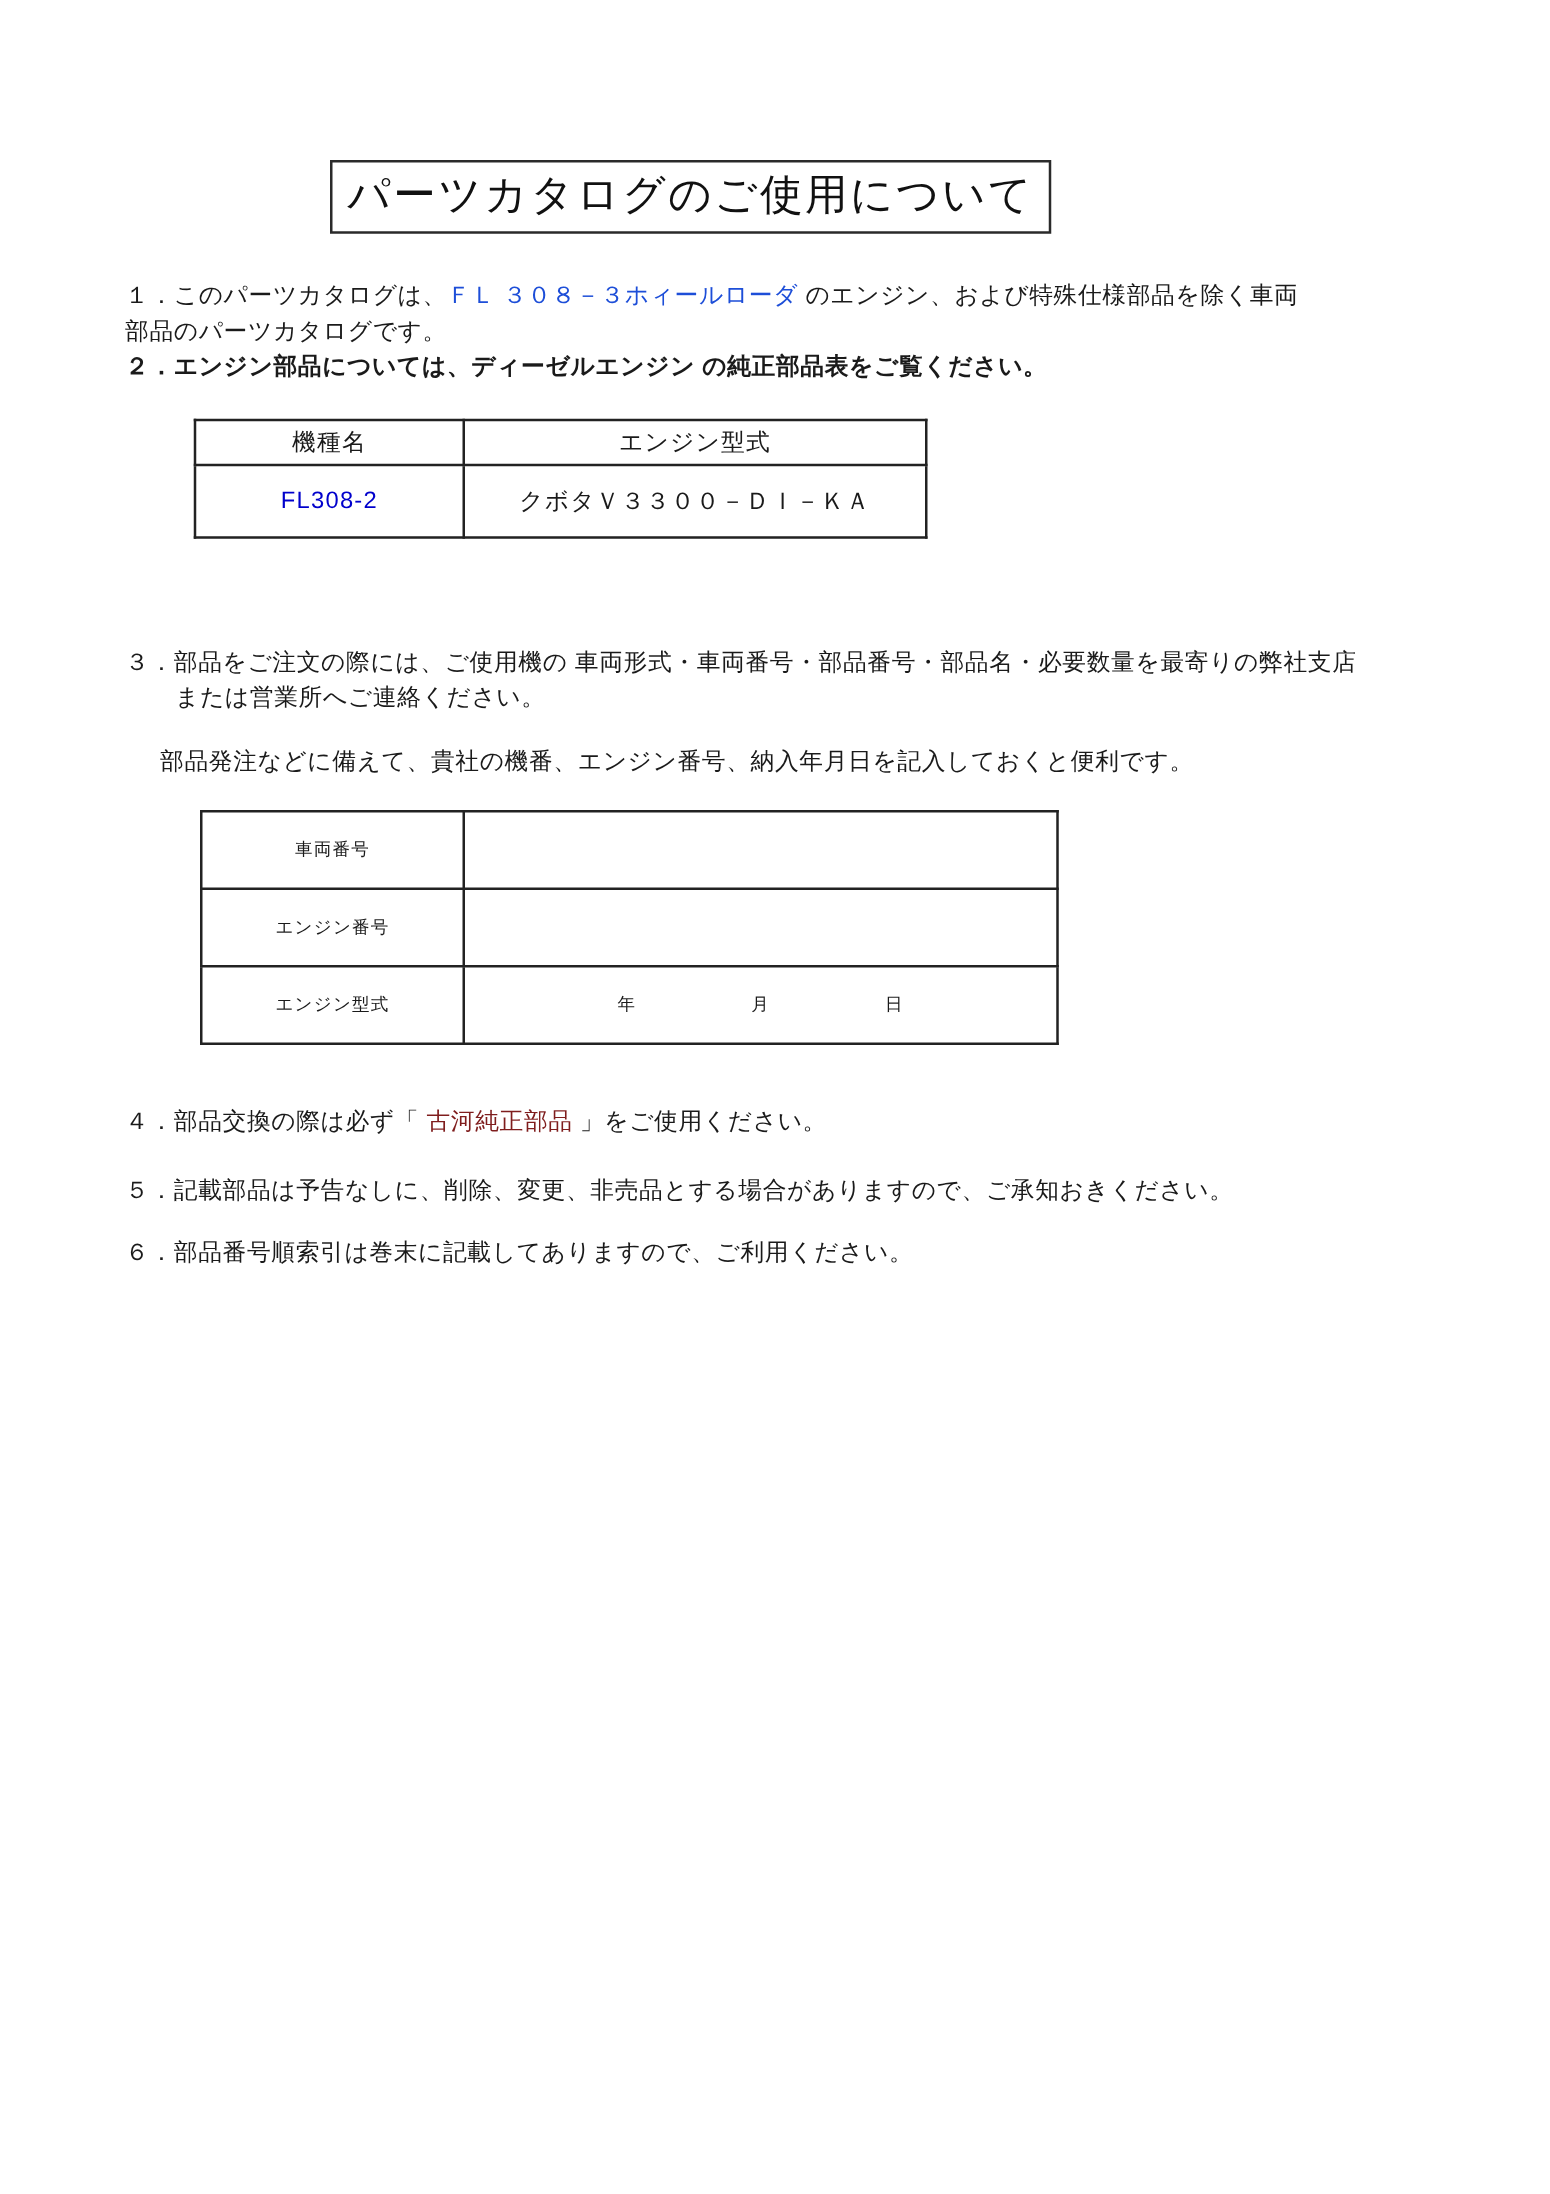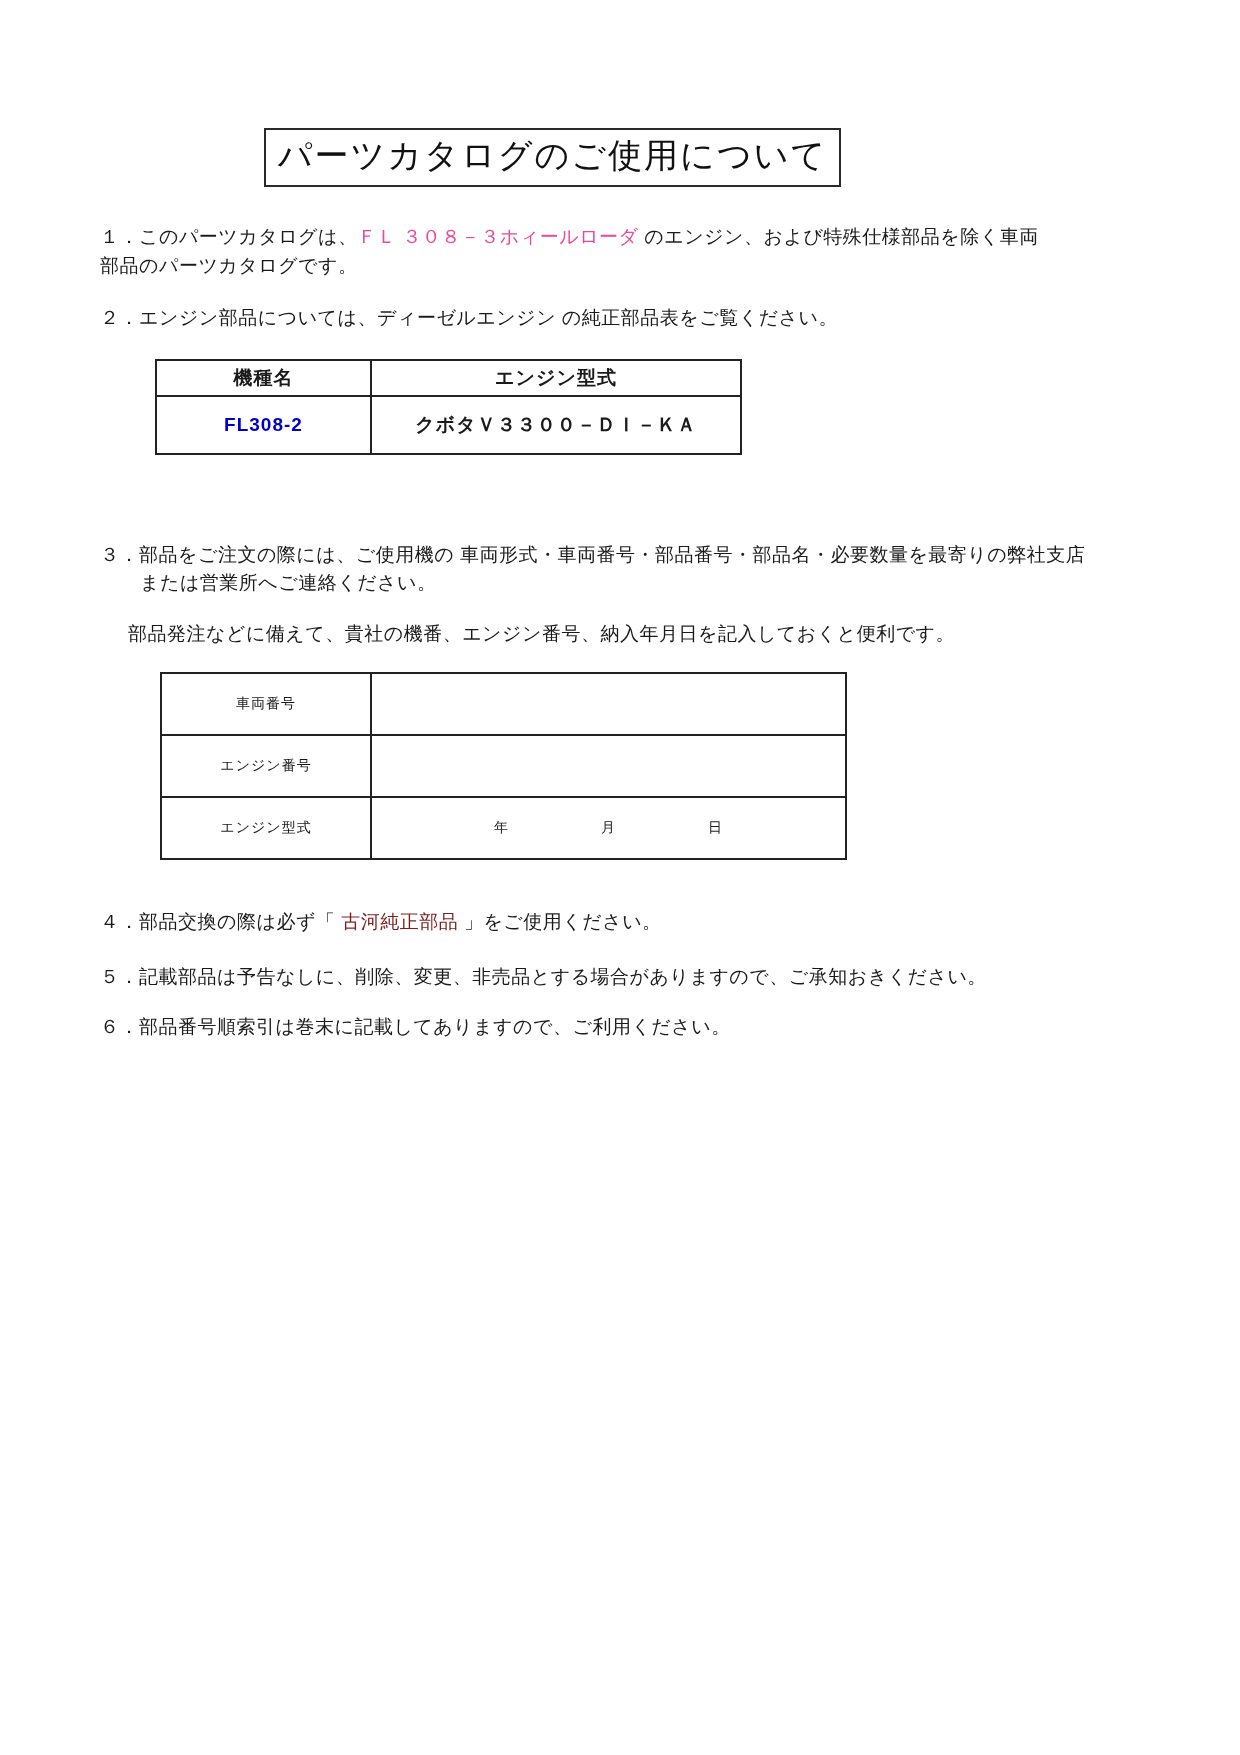--- a/index.html
+++ b/index.html
@@ -21,37 +21,37 @@
     border: 2px solid #2a2a2a;
     padding: 3px 12px 6px 12px;
     font-size: 34px;
     letter-spacing: 2px;
     color: #111;
     white-space: nowrap;
   }
 
   p.item { font-size: 19px; line-height: 1.5; color: #1a1a1a; letter-spacing: 0.5px; }
   .item-1 { margin-top: 36px; width: 950px; }
-  .item-2 { margin-top: 24px; width: 1040px; }
+  .item-2 { width: 1040px; font-weight: bold; }
   .item-3 { margin-top: 86px; width: 1000px; padding-left: 40px; text-indent: -40px; }
   .item-3-note { margin-top: 22px; margin-left: 28px; width: 1000px; }
   .item-4 { margin-top: 48px; }
   .item-5 { margin-top: 26px; }
   .item-6 { margin-top: 22px; }
 
   .accent { }
 
   table { border-collapse: collapse; background: #fff; }
 
   .engine-table { margin: 26px 0 0 55px; }
   .engine-table th, .engine-table td {
     border: 2px solid #222;
     text-align: center;
     vertical-align: middle;
-    font-weight: bold;
+    font-weight: normal;
     font-size: 19px;
     letter-spacing: 1px;
   }
   .engine-table th { height: 36px; }
   .engine-table td { height: 58px; }
   .engine-table .col-model  { width: 215px; }
   .engine-table .col-engine { width: 370px; }
 
   .record-table { margin: 24px 0 0 60px; }
   .record-table td {
@@ -69,21 +69,21 @@
 
 <div class="page">
   <div class="content">
 
     <div class="title-row">
       <div class="title-box">
         <span>パーツカタログのご使用について</span>
       </div>
     </div>
 
-    <p class="item item-1"><span>１．このパーツカタログは、</span><span class="accent" style="color: #ec4899;">ＦＬ ３０８－３ホィールローダ</span><span> のエンジン、および特殊仕様部品を除く車両部品のパーツカタログです。</span></p>
+    <p class="item item-1"><span>１．このパーツカタログは、</span><span class="accent" style="color: #1d4ed8;">ＦＬ ３０８－３ホィールローダ</span><span> のエンジン、および特殊仕様部品を除く車両部品のパーツカタログです。</span></p>
 
     <p class="item item-2">２．エンジン部品については、ディーゼルエンジン の純正部品表をご覧ください。</p>
 
     <table class="engine-table">
       <tbody>
           <tr>
         <th class="col-model">機種名</th>
         <th class="col-engine">エンジン型式</th>
       </tr>
       <tr>

